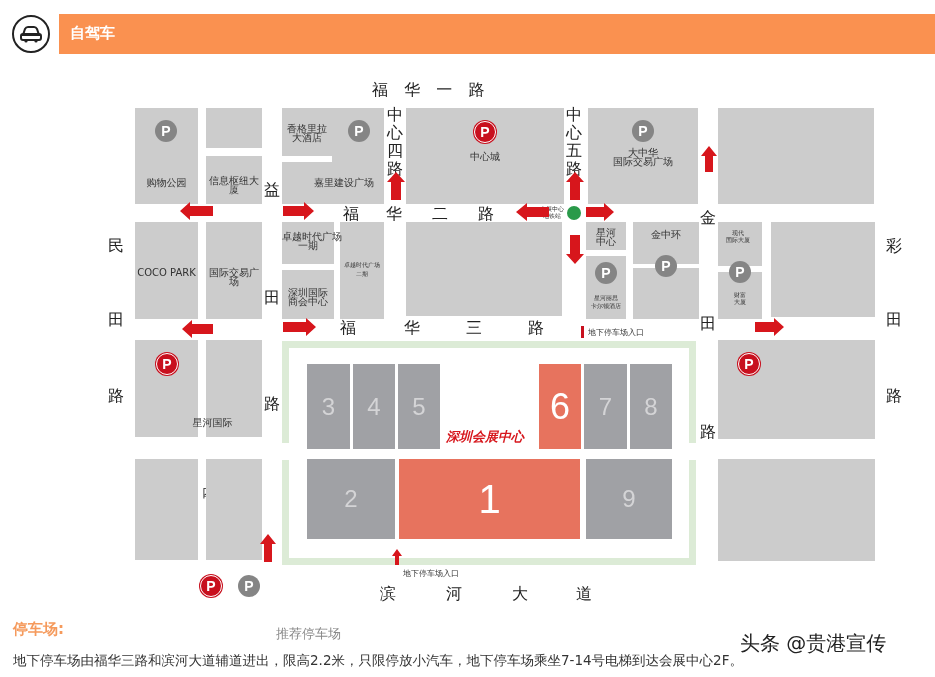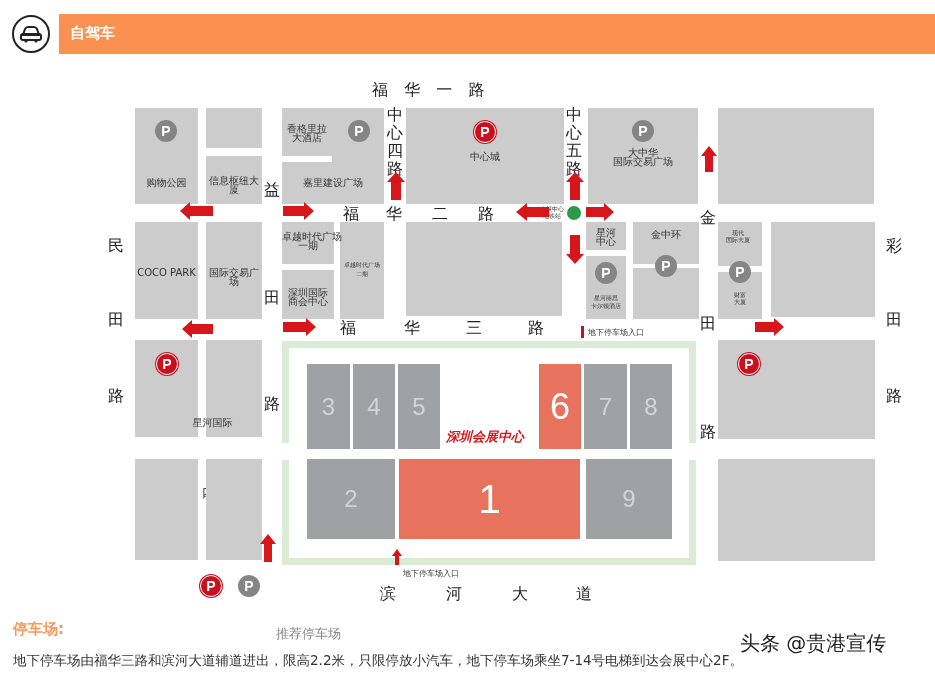--- a/index.html
+++ b/index.html
@@ -51,21 +51,21 @@
   <div class="blk" style="left:406px;top:108px;width:158px;height:96px;"></div>
   <div class="blk" style="left:588px;top:108px;width:110px;height:96px;"></div>
   <div class="blk" style="left:718px;top:108px;width:156px;height:96px;"></div>
 
   <div class="pk gray" style="left:155px;top:120px;">P</div>
   <div class="bl" style="left:135px;top:178px;width:63px;">购物公园</div>
   <div class="bl" style="left:206px;top:176px;width:56px;">信息枢纽大厦</div>
   <div class="bl" style="left:282px;top:124px;width:50px;white-space:pre;">香格里拉
 大酒店</div>
   <div class="pk gray" style="left:348px;top:120px;">P</div>
-  <div class="bl" style="left:282px;top:178px;width:102px;">嘉里建设广场</div>
+  <div class="bl" style="left:282px;top:178px;width:124px;">嘉里建设广场</div>
   <div class="pk red" style="left:474px;top:121px;">P</div>
   <div class="bl" style="left:406px;top:152px;width:158px;">中心城</div>
   <div class="pk gray" style="left:632px;top:120px;">P</div>
   <div class="bl" style="left:588px;top:148px;width:110px;white-space:pre;">大中华
 国际交易广场</div>
 
   <div class="road" style="left:387px;top:106px;width:18px;line-height:18px;word-break:break-all;">中心四路</div>
   <div class="road" style="left:566px;top:106px;width:18px;line-height:18px;word-break:break-all;">中心五路</div>
 
   <div class="road" style="left:343px;top:204px;">福</div>

